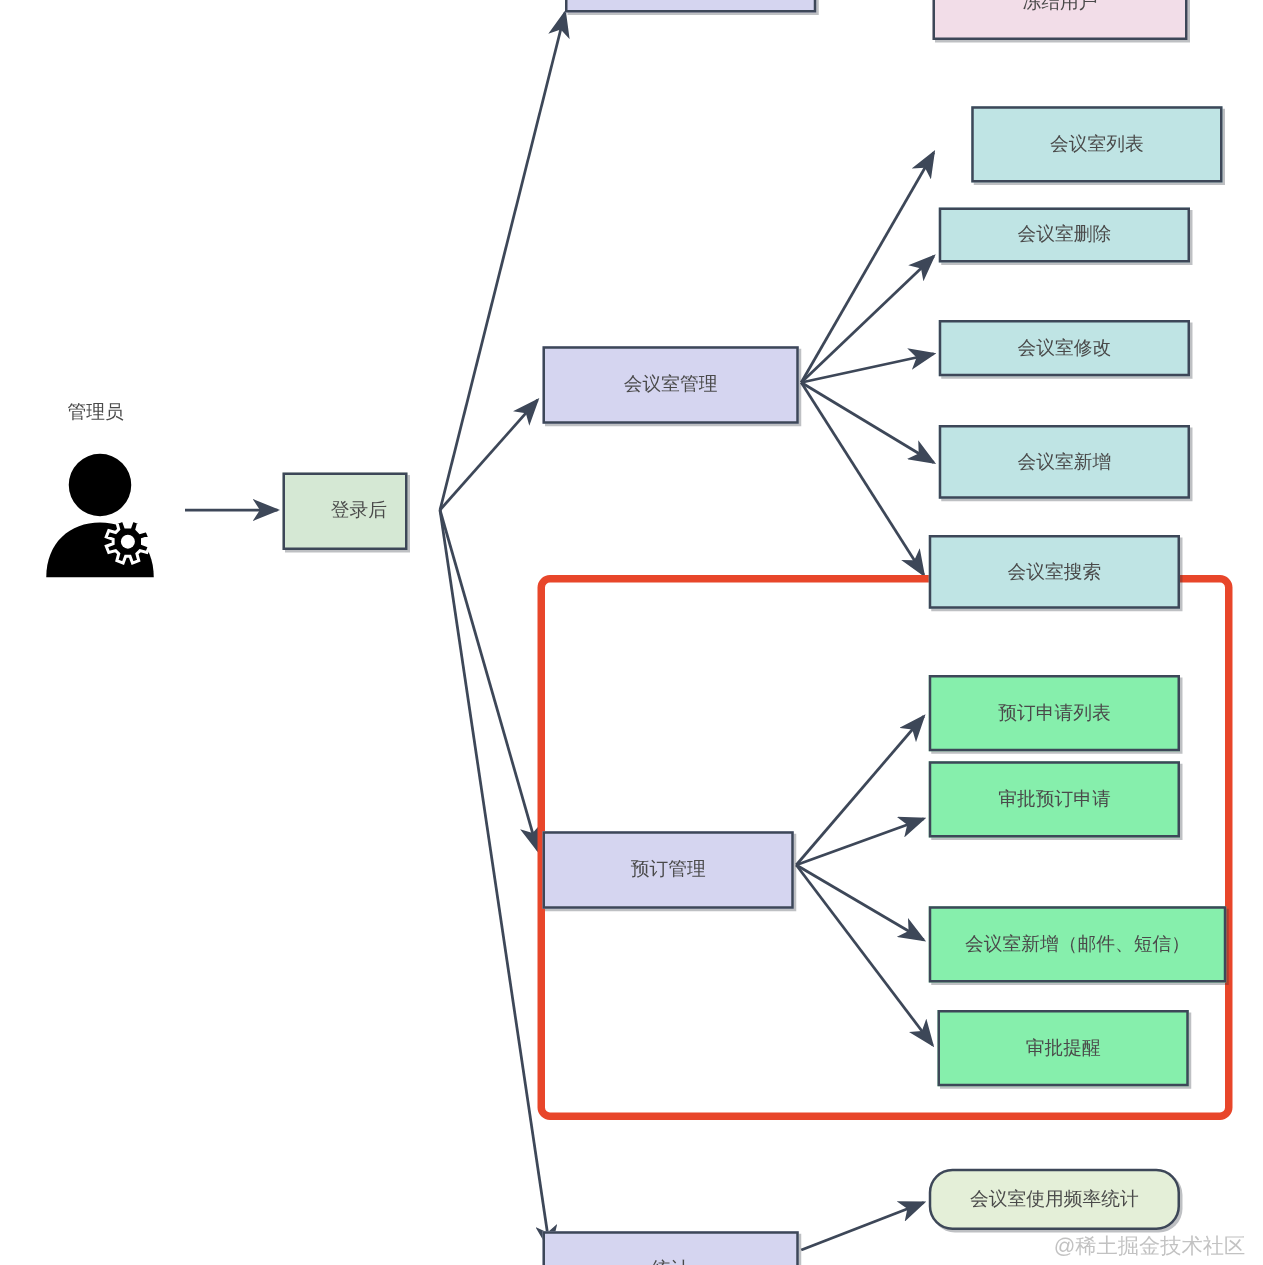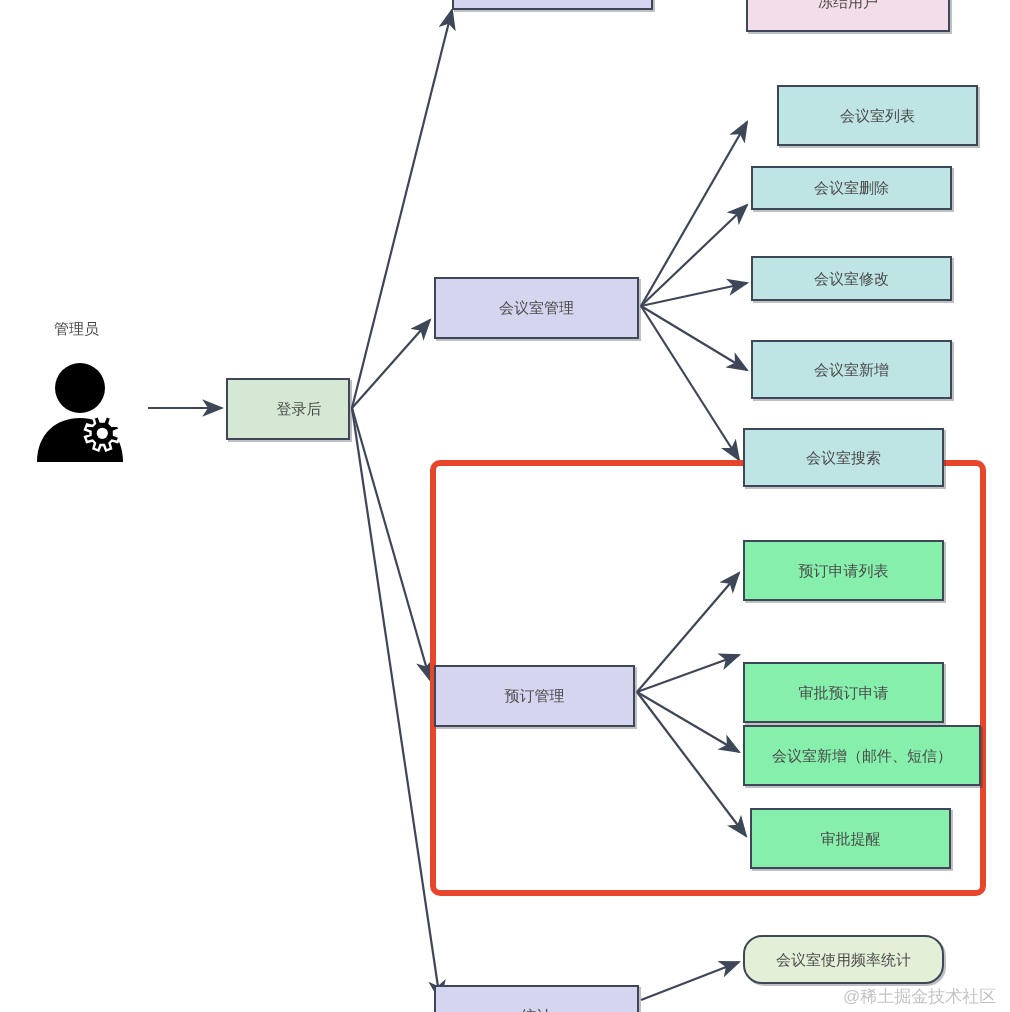--- a/index.html
+++ b/index.html
@@ -108,32 +108,32 @@
         <circle cx="10.3" cy="13.3" r="5.6" fill="#ffffff"></circle>
       </g>
     </svg>
   </div>
 
   <div id="actor-label" style="left: 54px; top: 320px;">管理员</div>
 
   <div id="highlight-box" style="left: 430px; top: 460px; width: 556px; height: 436px; border-color: rgb(232, 70, 42); border-width: 6px;"></div>
 
   <div id="nodes-layer">
-      <div class="node green" style="left: 226px; top: 378px; width: 124px; height: 62px; padding-left: 22px;">登录后</div>
+      <div class="node green" style="left: 226px; top: 378px; width: 100px; height: 62px; padding-left: 22px;">登录后</div>
       <div class="node purple" style="left: 452px; top: -52px; width: 201px; height: 62px;"></div>
       <div class="node pink" style="left: 746px; top: -28px; width: 204px; height: 60px;">冻结用户</div>
       <div class="node purple" style="left: 434px; top: 277px; width: 205px; height: 62px;">会议室管理</div>
       <div class="node cyan" style="left: 751px; top: 85px; width: 201px; height: 61px; margin-left: 26px;">会议室列表</div>
       <div class="node cyan" style="left: 751px; top: 166px; width: 201px; height: 44px;">会议室删除</div>
       <div class="node cyan" style="left: 751px; top: 256px; width: 201px; height: 45px;">会议室修改</div>
       <div class="node cyan" style="left: 751px; top: 340px; width: 201px; height: 59px;">会议室新增</div>
       <div class="node cyan" style="left: 743px; top: 428px; width: 201px; height: 59px;">会议室搜索</div>
       <div class="node purple" style="left: 434px; top: 665px; width: 201px; height: 62px;">预订管理</div>
       <div class="node beige" style="left: 743px; top: 540px; width: 201px; height: 61px;">预订申请列表</div>
-      <div class="node beige" style="left: 743px; top: 662px; width: 201px; height: 61px;">审批预订申请</div>
+      <div class="node beige" style="left: 743px; top: 609px; width: 201px; height: 61px;">审批预订申请</div>
       <div class="node beige" style="left: 743px; top: 725px; width: 238px; height: 61px;">会议室新增（邮件、短信）</div>
       <div class="node beige" style="left: 750px; top: 808px; width: 201px; height: 61px;">审批提醒</div>
       <div class="node purple" style="left: 434px; top: 985px; width: 205px; height: 62px;">统计</div>
       <div class="node lgreen" style="left: 743px; top: 935px; width: 201px; height: 49px;">会议室使用频率统计</div>
     </div>
 
   <div id="watermark" style="left: 843px; top: 985px;">@稀土掘金技术社区</div>
 
 </div>
 

